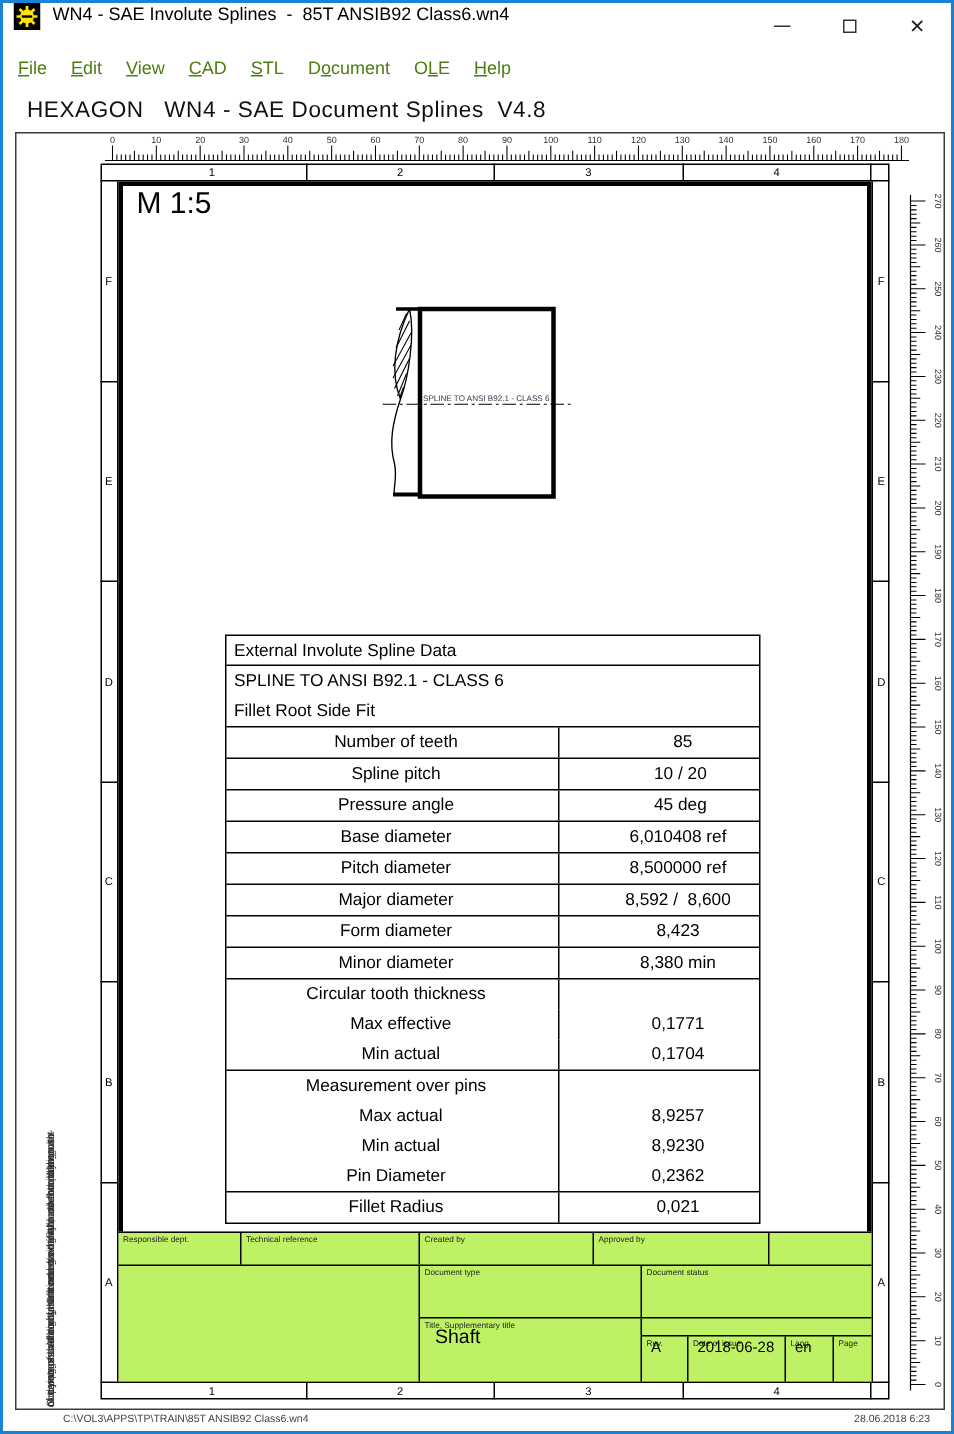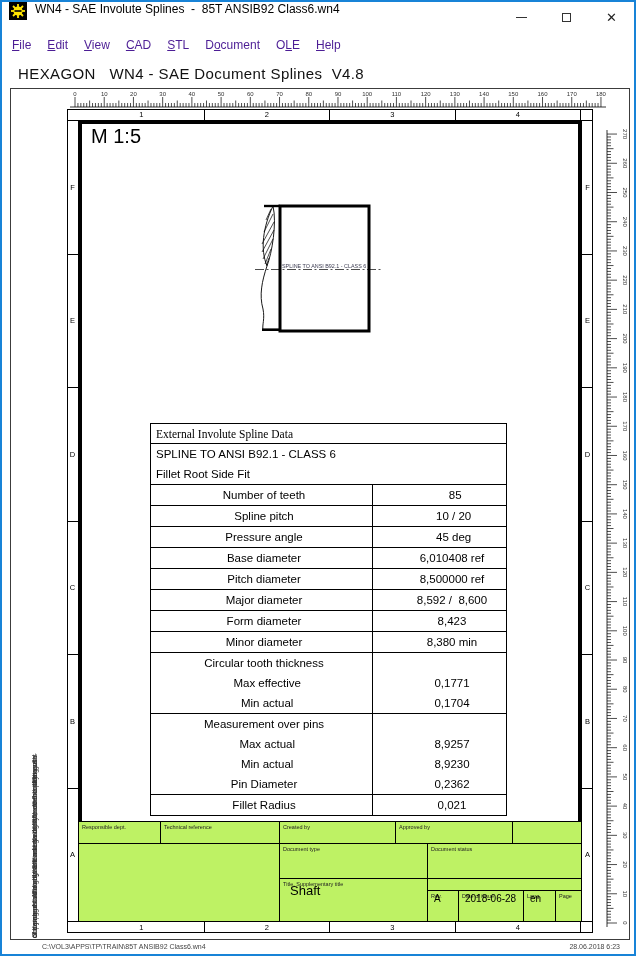--- a/index.html
+++ b/index.html
@@ -8,21 +8,21 @@
   
   .titlebar{height:30px;display:flex;}
   .app-icon{width:18px;height:18px;margin-left:7px;flex:0 0 auto;}
   .title-text{margin-left:8px;font-size:12px;color:#000;white-space:pre;flex:1;overflow:hidden;}
   .win-controls{display:flex;height:100%;}
   .win-btn{width:45px;height:100%;display:flex;align-items:center;justify-content:center;font-size:12px;color:#222;}
   .g-min{width:11px;height:1px;background:#333;}
   .g-max{width:9px;height:9px;border:1px solid #333;}
   .g-close{font-size:13px;line-height:1;}
   
-  .menubar{height:26px;display:flex;align-items:center;padding-left:2px;font-size:12px;color:#4c1d95;}
+  .menubar{height:26px;display:flex;align-items:center;padding-left:2px;font-size:12px;color:#4d7c0f;}
   .menu-item{padding:3px 8px;}
   .menu-item u{text-decoration:underline;}
   
   .app-header{height:30px;display:flex;align-items:center;padding-left:16px;font-size:15px;letter-spacing:.4px;color:#111;white-space:pre;}
   
   .canvas{position:absolute;left:8px;top:86px;width:620px;height:852px;border:1px solid #3c3c3c;background:#fff;}
   .canvas *{position:absolute;}
   .paper{left:56px;top:20px;width:526px;height:824px;border:1px solid #000;}
   .frame{left:68px;top:32px;width:502px;height:800px;border:3px solid #000;}
   .zone-strip{display:flex;font-size:7.5px;color:#000;}
@@ -34,21 +34,21 @@
   .zs-top .zc,.zs-bottom .zc{border-right:1px solid #000;}
   .zs-top .zc:last-child,.zs-bottom .zc:last-child{border-right:none;}
   .zs-left .zc,.zs-right .zc{border-bottom:1px solid #000;}
   .zs-left .zc:last-child,.zs-right .zc:last-child{border-bottom:none;}
   .zone-strip .corner{position:static;flex:0 0 12px;}
   .scale-label{left:80px;top:36px;font-size:20px;color:#000;}
   .ruler-svg{left:0;top:0;width:620px;height:852px;pointer-events:none;}
   
   .spline-table{left:139px;top:334px;width:357px;border:1px solid #000;background:#fff;font-size:11.5px;color:#000;}
   .spline-table div{position:static;}
-  .tbl-title{height:20px;line-height:20px;padding-left:5px;border-bottom:1px solid #000;font-family:Liberation Serif, serif;}
+  .tbl-title{height:20px;line-height:20px;padding-left:5px;border-bottom:1px solid #000;}
   .tbl-sub{border-bottom:1px solid #000;}
   .tbl-sub div{height:20px;line-height:20px;padding-left:5px;}
   .tbl-section{border-bottom:1px solid #000;text-align:center;}
   .tbl-section:last-child{border-bottom:none;}
   .tbl-row{display:flex;height:20px;line-height:20px;}
   .tbl-label{flex:1;padding-left:5px;white-space:pre;overflow:hidden;}
   .tbl-value{width:134px;border-left:1px solid #000;padding-left:25px;white-space:pre;}
   
   .title-block{left:68px;top:732px;width:502px;height:100px;border-top:1px solid #000;background:#bef264;font-size:5.5px;color:#000;}
   .title-block div{position:static;}

